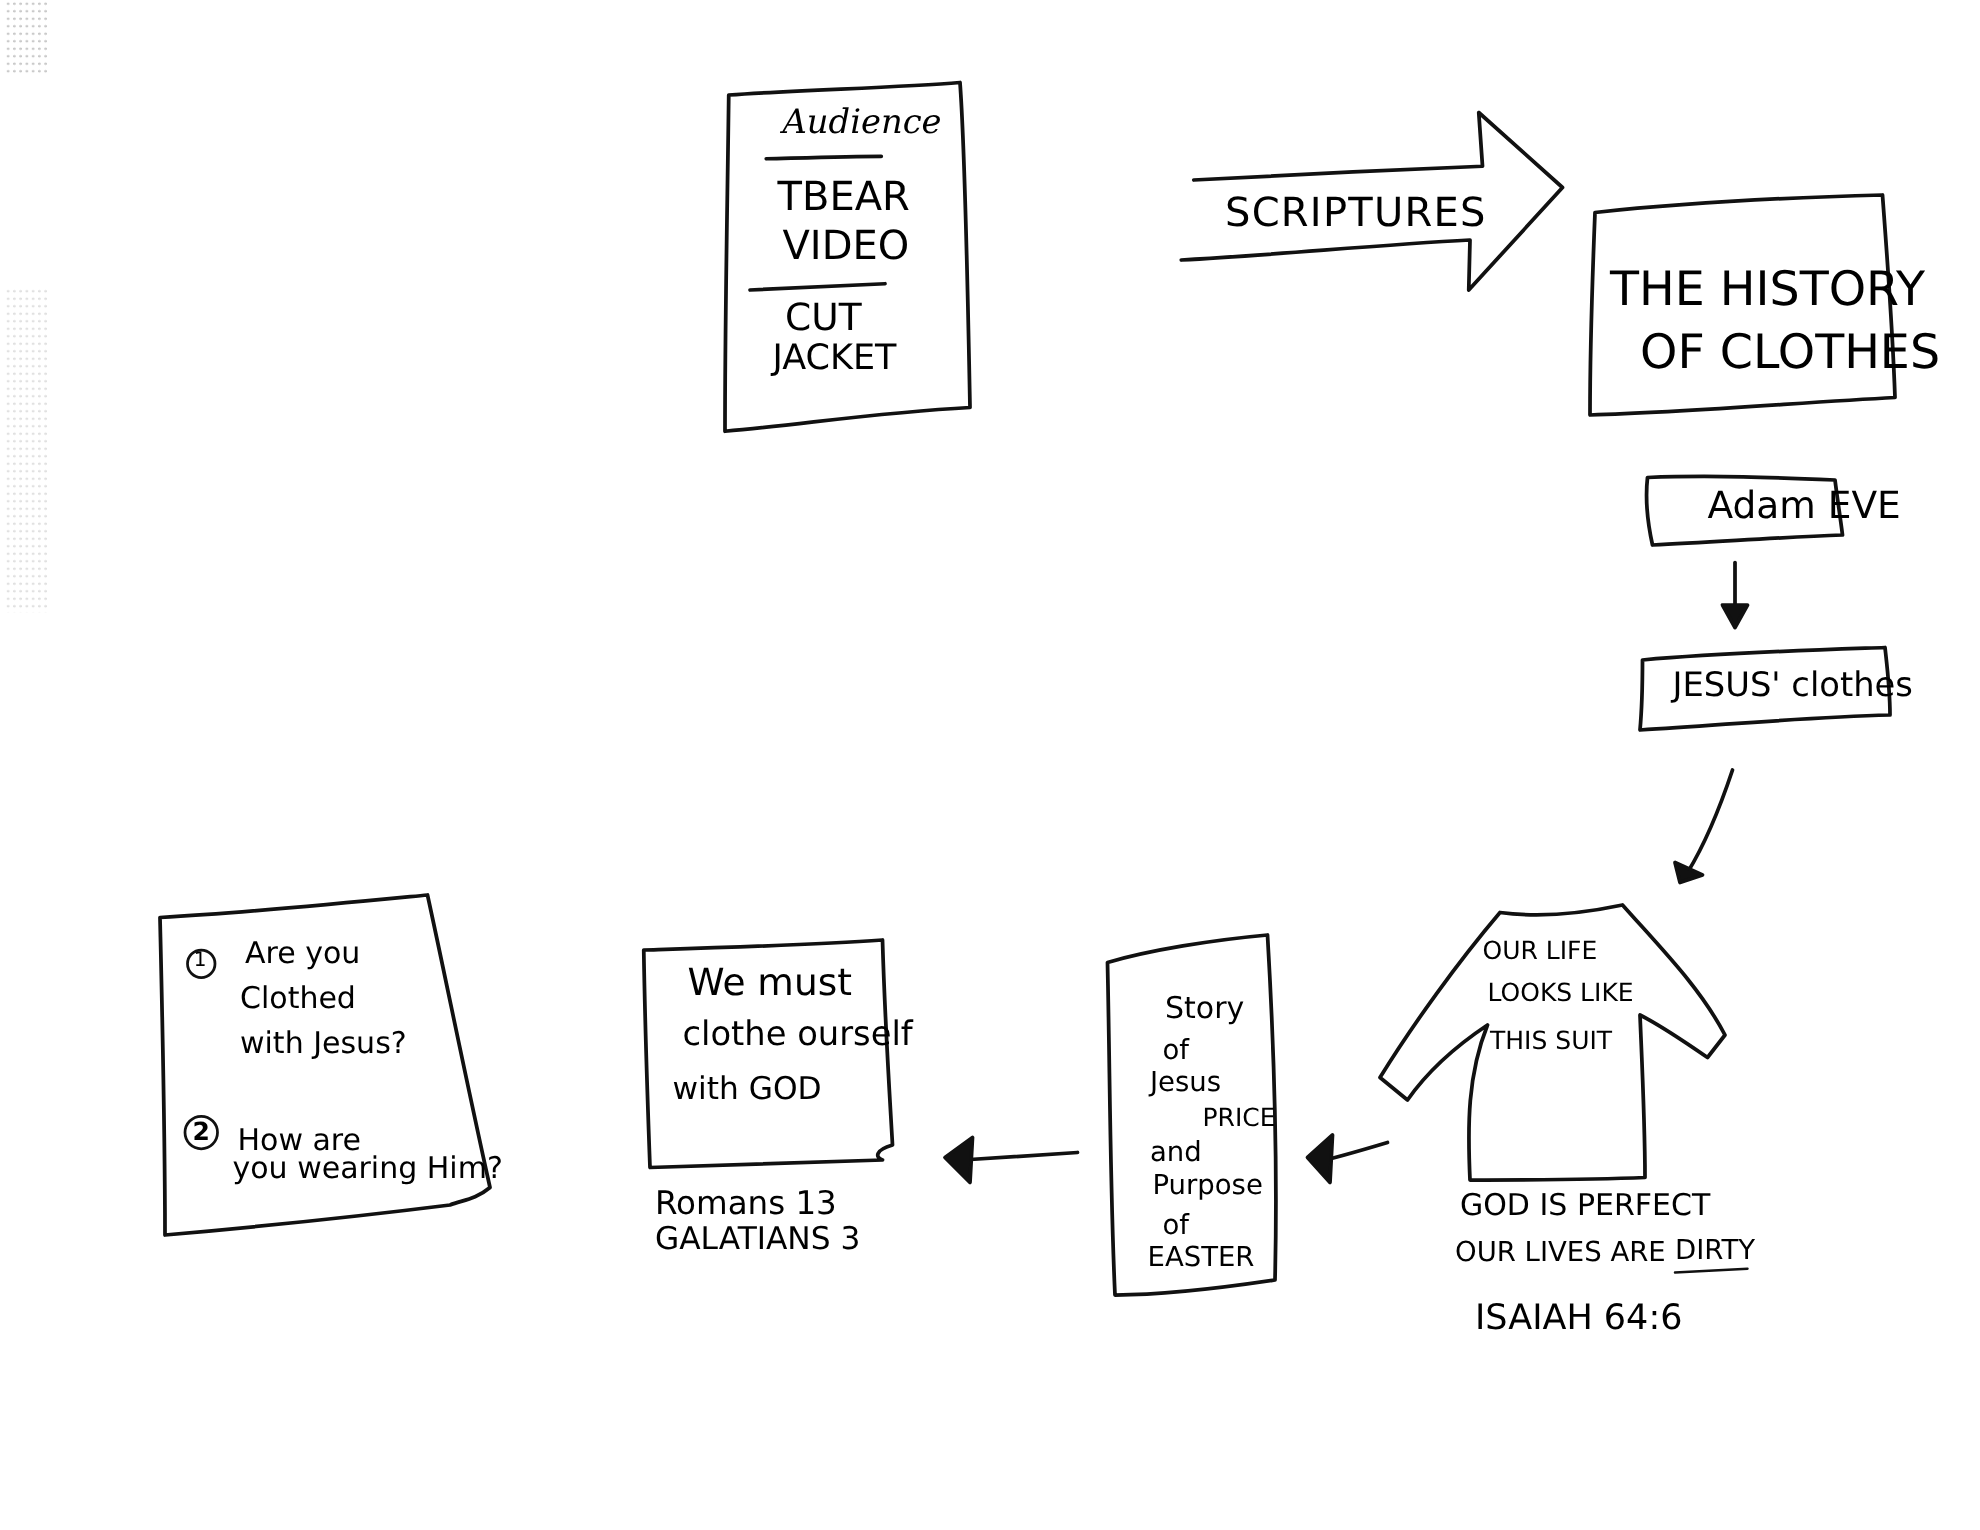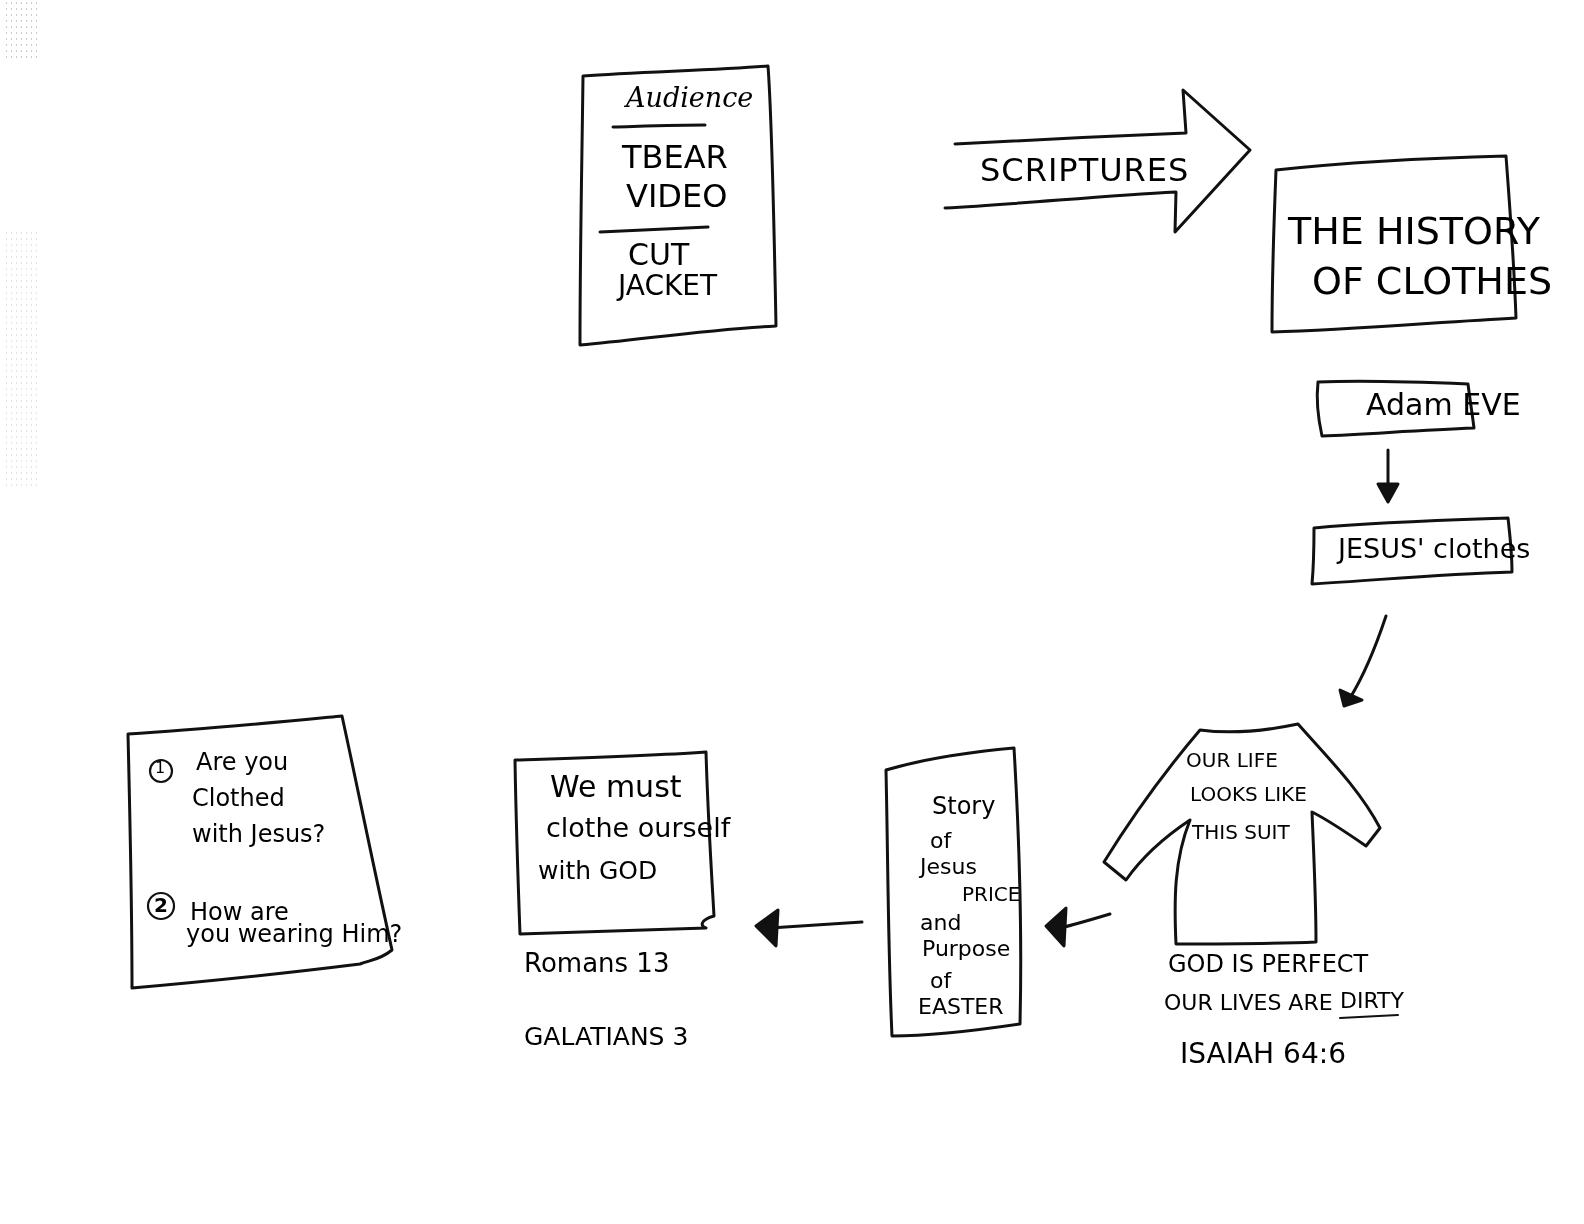--- a/index.html
+++ b/index.html
@@ -90,21 +90,21 @@
 <div class="hw" style="left:920px;top:884px;font-size:20px;margin-left:42px;">PRICE</div>
 <div class="hw" style="left:920px;top:912px;font-size:22px;text-align:center;">and</div>
 <div class="hw" style="left:922px;top:938px;font-size:22px;">Purpose</div>
 <div class="hw" style="left:930px;top:970px;font-size:22px;">of</div>
 <div class="hw" style="left:918px;top:996px;font-size:22px;">EASTER</div>
 
 <div class="hw" style="left:550px;top:772px;font-size:30px;">We must</div>
 <div class="hw" style="left:546px;top:814px;font-size:27px;">clothe ourself</div>
 <div class="hw" style="left:538px;top:858px;font-size:25px;">with GOD</div>
 <div class="hw" style="left:524px;top:950px;font-size:26px;">Romans 13</div>
-<div class="hw" style="left:524px;top:1024px;font-size:25px;">GALATIANS 3</div>
+<div class="hw" style="left:524px;top:978px;font-size:25px;">GALATIANS 3</div>
 
 <div class="hw" style="left:155px;top:760px;font-size:16px;">1</div>
 <div class="hw" style="left:196px;top:750px;font-size:24px;">Are you</div>
 <div class="hw" style="left:192px;top:786px;font-size:24px;">Clothed</div>
 <div class="hw" style="left:192px;top:822px;font-size:24px;">with Jesus?</div>
 <div class="hw" style="left:154px;top:895px;font-size:20px;font-weight:bold;">2</div>
 <div class="hw" style="left:190px;top:888px;font-size:24px;margin-top:12px;">How are</div>
 <div class="hw" style="left:186px;top:922px;font-size:24px;">you wearing Him?</div>
 
 </body></html>

